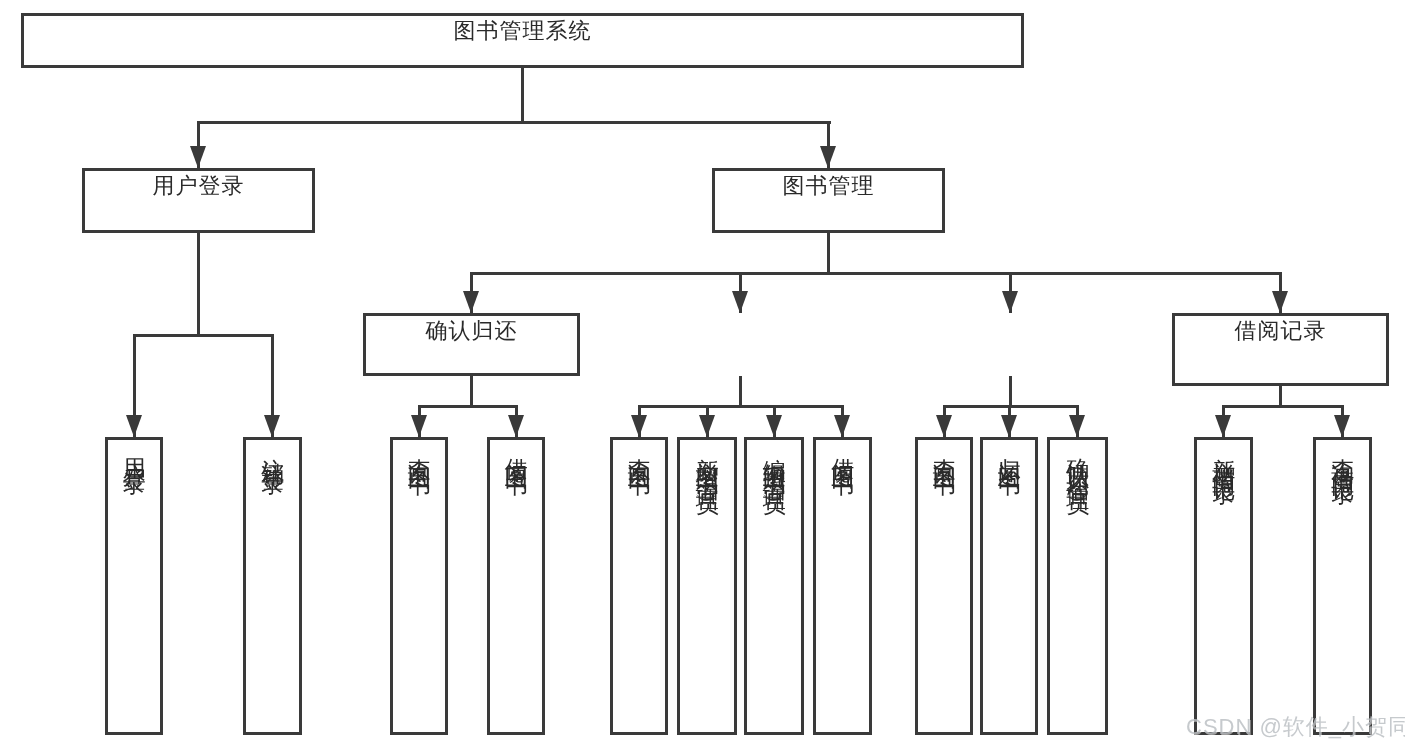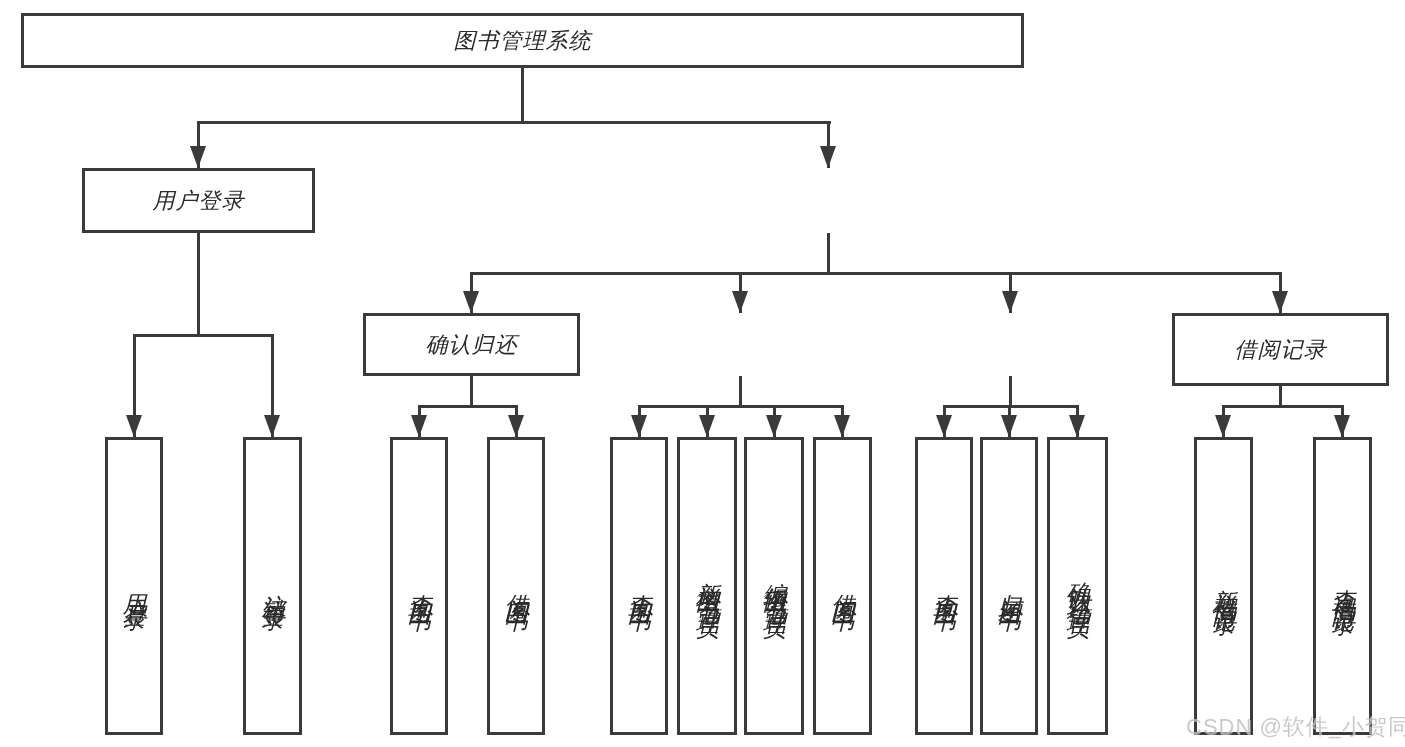--- a/index.html
+++ b/index.html
@@ -2,23 +2,22 @@
 <html><head>
 <meta charset="utf-8">
 <style>
   html,body{margin:0;padding:0;background:#ffffff;}
   .canvas{
     position:relative;width:1405px;height:747px;background:#ffffff;overflow:hidden;
     font-family:"Liberation Sans","DejaVu Sans",sans-serif;
   }
   .box{
     position:absolute;box-sizing:border-box;background:#ffffff;
-    border:3px solid #3a3a3a;display:flex;align-items:center;justify-content:center;
+    border:3px solid #3a3a3a;display:flex;align-items:flex-start;justify-content:center;
     z-index:2;
-    font-style:italic;
   }
   .box .lbl{
     color:#2a2a2a;font-size:22px;letter-spacing:1px;white-space:nowrap;
   }
   .box.v .lbl{
     writing-mode:vertical-rl;text-orientation:mixed;
     font-size:23px;letter-spacing:5px;white-space:normal;line-height:1.1;
   }
   .vline,.stem{position:absolute;width:3px;background:#3a3a3a;z-index:1;}
   .hline{position:absolute;height:3px;background:#3a3a3a;z-index:1;}
@@ -44,20 +43,23 @@
 
   <div class="vline" style="left:521px;top:68px;height:54px"></div>
   <div class="hline" style="left:197px;top:121px;width:634px"></div>
   <div class="stem" style="left:197px;top:122px;height:46px"></div>
   <div class="arrow" style="left:190px;top:146px"></div>
   <div class="stem" style="left:827px;top:122px;height:46px"></div>
   <div class="arrow" style="left:820px;top:146px"></div>
 
   <div class="box" style="left:82px;top:168px;width:233px;height:65px">
     <span class="lbl">用户登录</span>
+  </div>
+  <div class="box" style="left:712px;top:168px;width:233px;height:65px">
+    <span class="lbl">图书管理</span>
   </div>
 
   <div class="vline" style="left:197px;top:233px;height:102px"></div>
   <div class="hline" style="left:133px;top:334px;width:141px"></div>
   <div class="stem" style="left:133px;top:335px;height:102px"></div>
   <div class="arrow" style="left:126px;top:415px"></div>
   <div class="stem" style="left:271px;top:335px;height:102px"></div>
   <div class="arrow" style="left:264px;top:415px"></div>
 
   <div class="vline" style="left:827px;top:233px;height:40px"></div>

